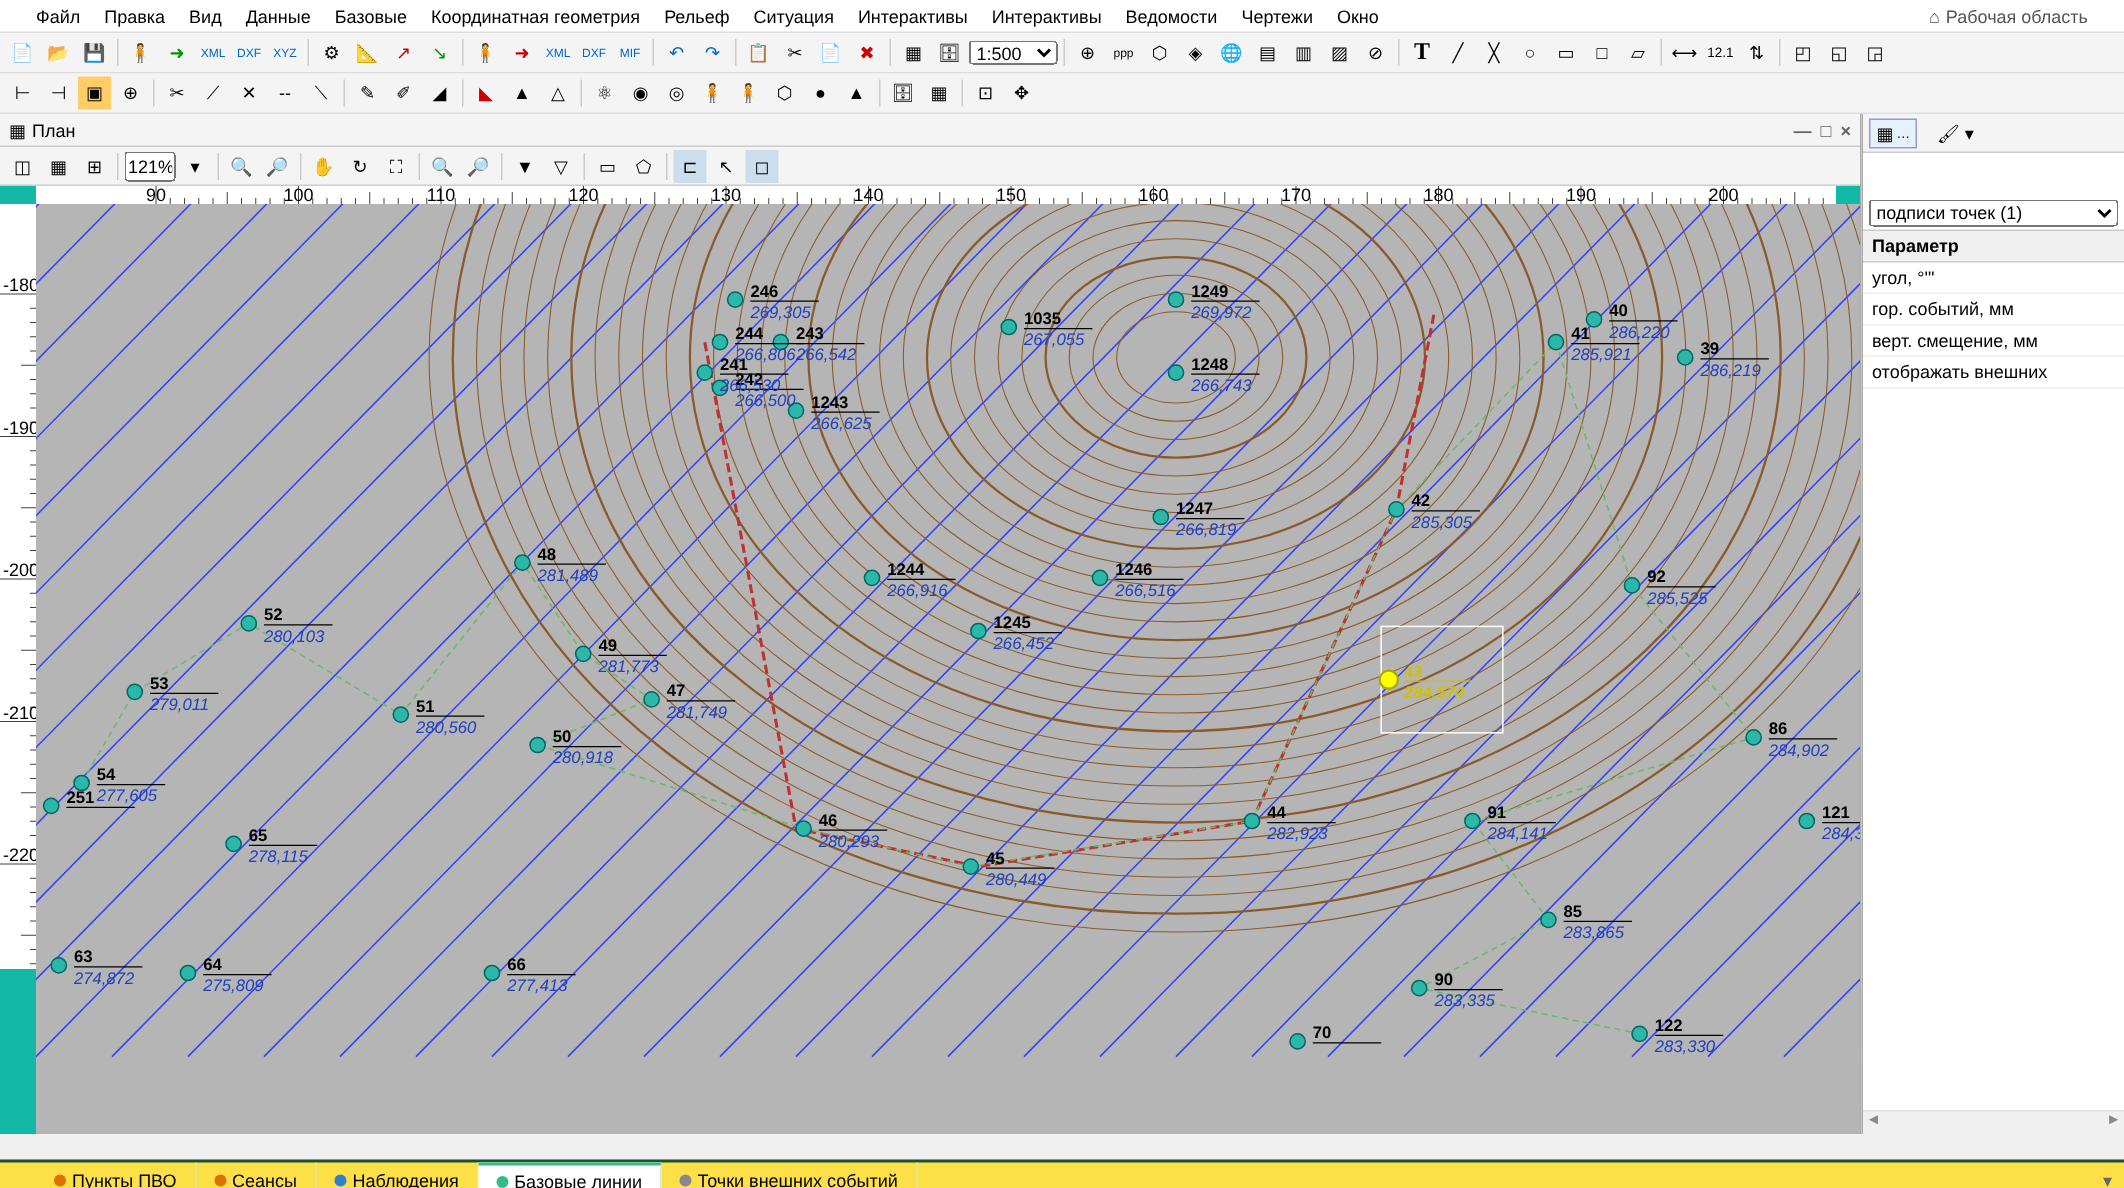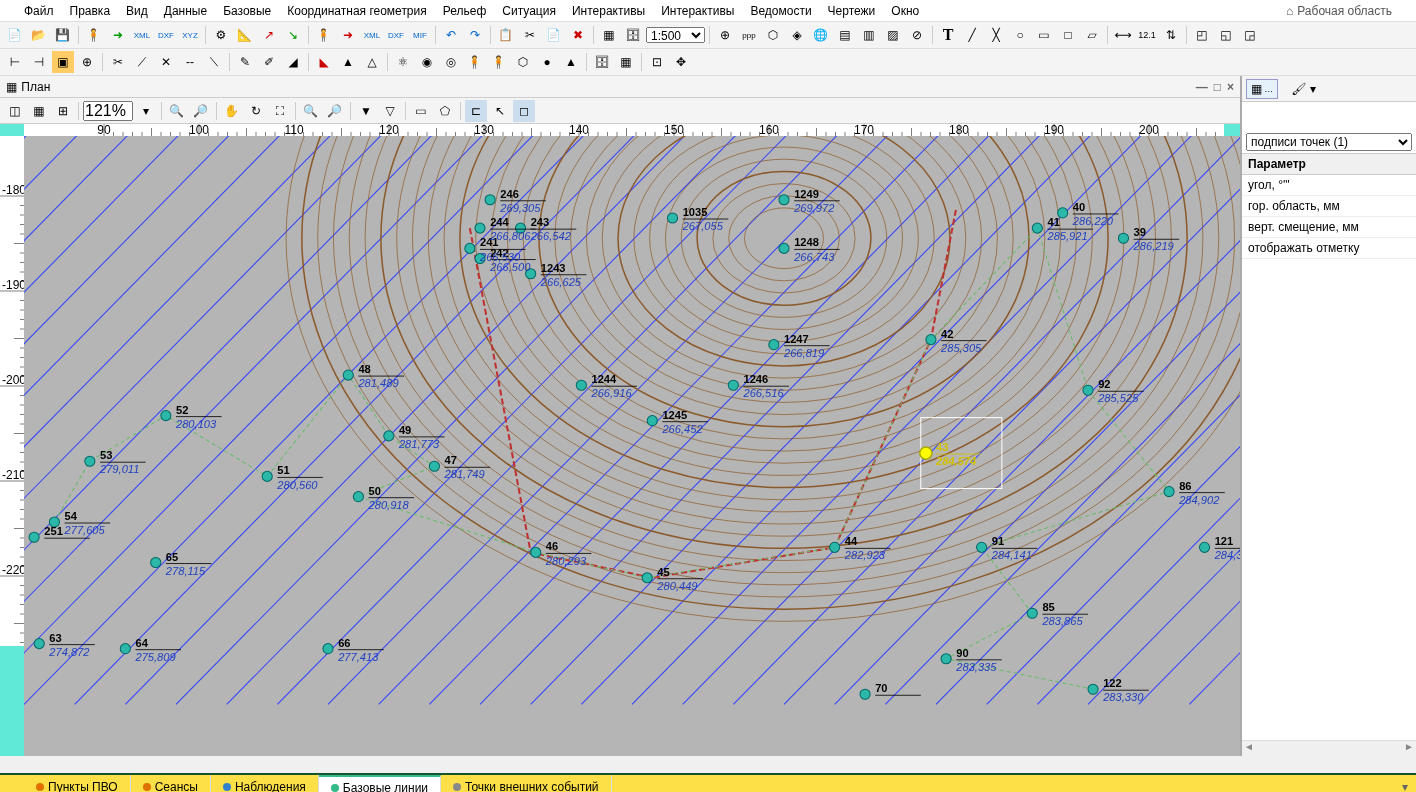--- a/index.html
+++ b/index.html
@@ -18,22 +18,22 @@
 select.scale { height: 16px; font-size: 12px; }
 
 
 .main { display: flex; height: calc(100% - 22px - 30px - 30px - 30px); }
 .plan-panel { flex: 1; display: flex; flex-direction: column; background: #fff; border-right: 1px solid #aaa; }
 .plan-title { height: 22px; display: flex; align-items: center; padding: 0 6px; border-bottom: 1px solid #ccc; background: #f4f4f4; }
 .plan-title .txt { flex:1; display:flex; align-items:center; gap:4px; }
 .plan-title .ctl { display:flex; gap:6px; }
 .plan-title .ctl span { cursor:pointer; color:#666; font-weight:bold; }
 .plan-tools { height: 26px; background: #f4f4f4; border-bottom: 1px solid #ccc; display:flex; align-items:center; padding:0 4px; gap:2px;}
-.zoom-input { width: 50px; height: 20px; font-size:16px; }
-.canvas-wrap { flex:1; position:relative; overflow:hidden; background:#5eead4; }
+.zoom-input { width: 34px; height: 20px; font-size:12px; }
+.canvas-wrap { flex:1; position:relative; overflow:hidden; background:#14b8a6; }
 svg.ruler-h { position:absolute; left:24px; top:0; right:0; height:12px; background:#fff; }
 svg.ruler-v { position:absolute; left:0; top:12px; width:24px; bottom:0; background:#fff; }
 .canvas { position:absolute; left:24px; top:12px; right:0; bottom:0; background:#b5b5b5; }
 .canvas svg { width:100%; height:100%; }
 
 .props { width: 175px; background: #fff; display:flex; flex-direction:column; border-left:1px solid #aaa;}
 .props-head { height:26px; background:#f4f4f4; border-bottom:1px solid #ccc; display:flex; align-items:center; padding:0 4px; gap:8px;}
 .props-head .pbtn{ display:flex; align-items:center; gap:2px; padding:2px 4px; border:1px solid transparent;}
 .props-head .pbtn.active{ background:#e5f1fb; border-color:#99c;}
 .props-filter { height:24px; border-bottom:1px solid #ccc; display:flex; align-items:center; padding:0 4px;margin-top:28px;}
@@ -669,23 +669,23 @@
     <div class="props-head">
       <span class="pbtn active">▦ <span style="font-size:9px">…</span></span>
       <span class="pbtn">🖌 ▾</span>
     </div>
     <div class="props-filter">
       <select id="props-filter"><option>подписи точек (1)</option></select>
     </div>
     <div class="props-hdr">Параметр</div>
     <div id="props-rows">
         <div class="props-row">угол, °'"</div>
-        <div class="props-row">гор. область, мм</div>
+        <div class="props-row">гор. событий, мм</div>
         <div class="props-row">верт. смещение, мм</div>
-        <div class="props-row">отображать отметку</div>
+        <div class="props-row">отображать внешних</div>
       </div>
     <div class="props-scroll">
       <div class="props-scrollbar"></div>
     </div>
   </div>
 </div>
 
 <div class="bottom-tabs" id="btabs">
 <div class="btab">
       <span class="dot" style="background:#e07000"></span>

